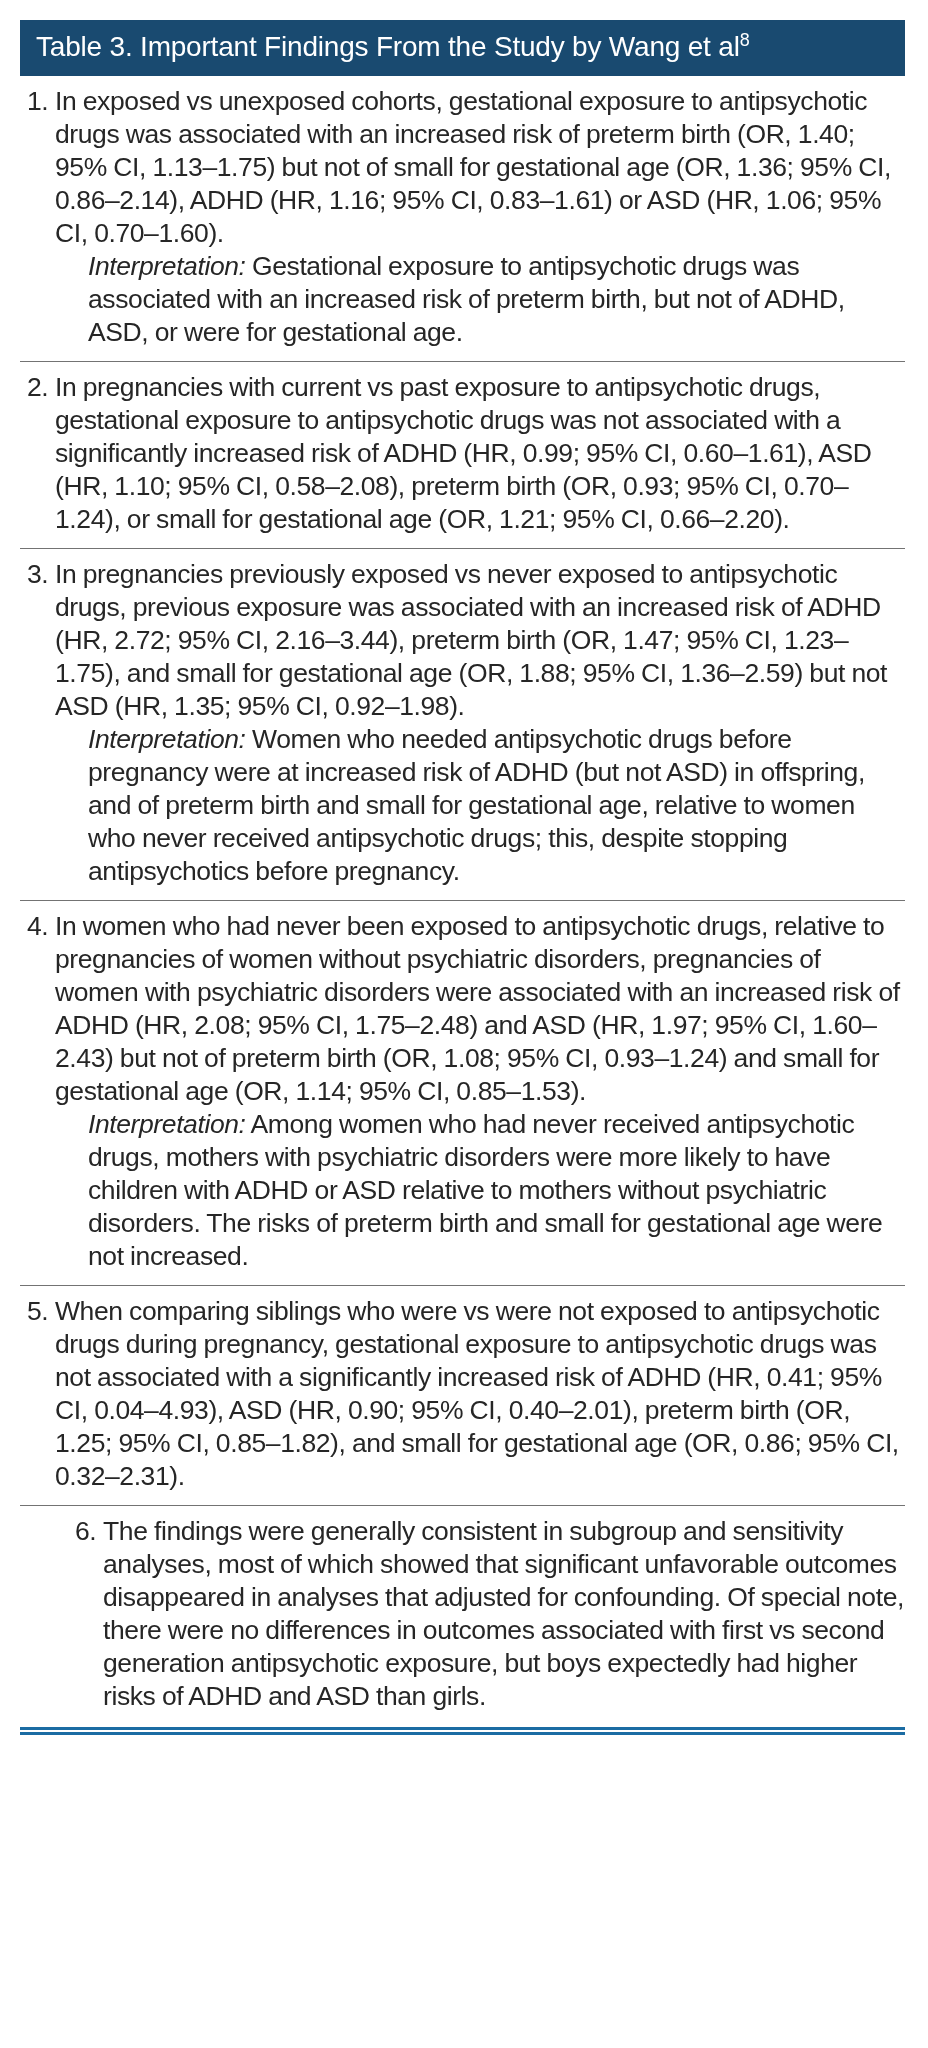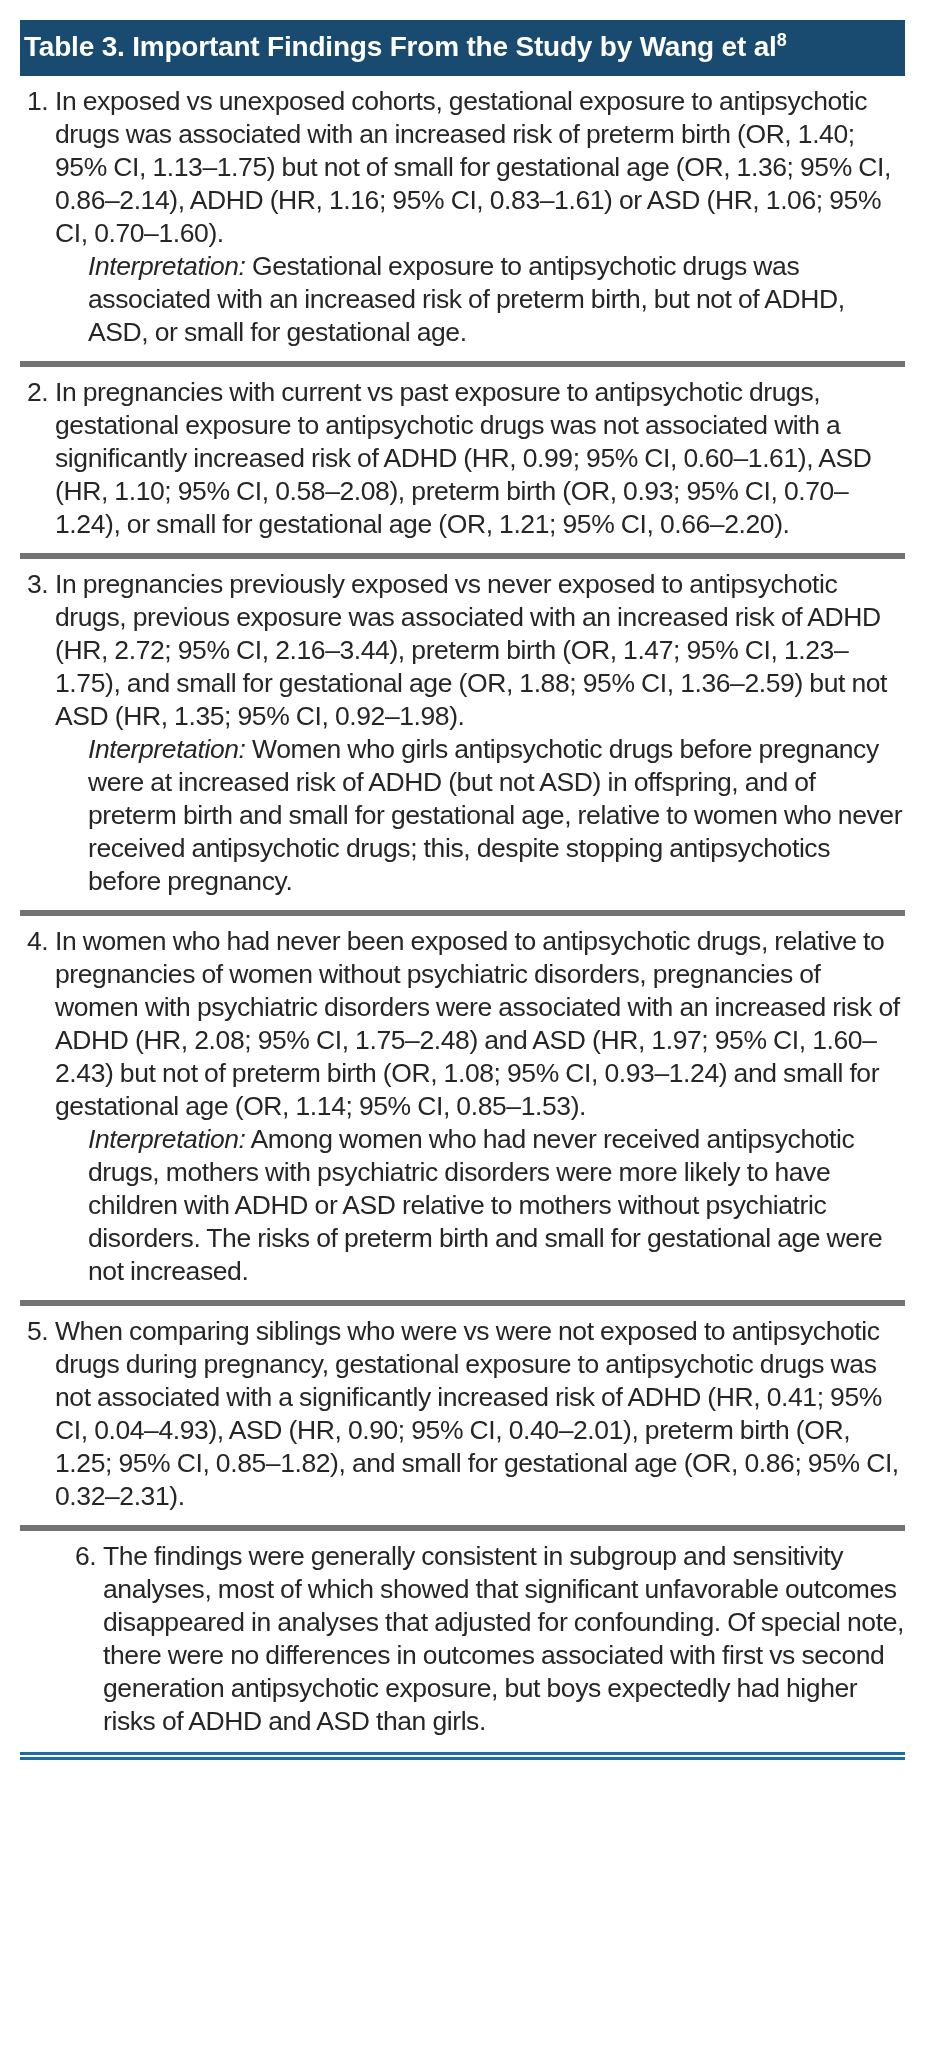--- a/index.html
+++ b/index.html
@@ -6,31 +6,31 @@
   body {
     width: 928px; height: 2048px; overflow: hidden;
     font-family: "Liberation Sans", sans-serif;
     color: #262626;
   }
   .page { padding: 20px 23px 0 20px; }
 
   .title-bar {
     background: #194a70;
     color: #ffffff;
-    font-weight: bold;
+    font-weight: normal;
     font-size: 28px;
     line-height: 1.1;
-    padding: 12px 14px 13px 4px;
+    padding: 12px 14px 13px 16px;
     letter-spacing: -0.2px;
   }
   .title-bar sup { font-size: 18px; line-height: 0; }
 
   .findings { list-style: none; margin: 0; padding: 0; }
   .finding {
-    border-bottom: 6px solid #737373;
+    border-bottom: 1px solid #737373;
     padding: 9px 0 12px 0;
   }
   .finding:last-child { border-bottom: none; margin-left: 48px; }
 
   .ftext, .interp, .abbrev {
     margin: 0;
     font-size: 26.5px;
     line-height: 33px;
     letter-spacing: -0.4px;
     word-spacing: -0.5px;
@@ -57,30 +57,30 @@
 <div class="page">
 
   <div class="title-bar">
     <span>Table 3. Important Findings From the Study by Wang et al</span><sup>8</sup>
   </div>
 
   <ol class="findings">
 
     <li class="finding">
       <p class="ftext"><span class="num">1.</span><span>In exposed vs unexposed cohorts, gestational exposure to antipsychotic drugs was associated with an increased risk of preterm birth (OR, 1.40; 95% CI, 1.13–1.75) but not of small for gestational age (OR, 1.36; 95% CI, 0.86–2.14), ADHD (HR, 1.16; 95% CI, 0.83–1.61) or ASD (HR, 1.06; 95% CI, 0.70–1.60).</span></p>
-      <p class="interp"><em>Interpretation:</em> <span>Gestational exposure to antipsychotic drugs was associated with an increased risk of preterm birth, but not of ADHD, ASD, or small for gestational age.</span></p>
+      <p class="interp"><em>Interpretation:</em> <span>Gestational exposure to antipsychotic drugs was associated with an increased risk of preterm birth, but not of ADHD, ASD, or were for gestational age.</span></p>
     </li>
 
     <li class="finding">
       <p class="ftext"><span class="num">2.</span><span>In pregnancies with current vs past exposure to antipsychotic drugs, gestational exposure to antipsychotic drugs was not associated with a significantly increased risk of ADHD (HR, 0.99; 95% CI, 0.60–1.61), ASD (HR, 1.10; 95% CI, 0.58–2.08), preterm birth (OR, 0.93; 95% CI, 0.70–1.24), or small for gestational age (OR, 1.21; 95% CI, 0.66–2.20).</span></p>
     </li>
 
     <li class="finding">
       <p class="ftext"><span class="num">3.</span><span>In pregnancies previously exposed vs never exposed to antipsychotic drugs, previous exposure was associated with an increased risk of ADHD (HR, 2.72; 95% CI, 2.16–3.44), preterm birth (OR, 1.47; 95% CI, 1.23–1.75), and small for gestational age (OR, 1.88; 95% CI, 1.36–2.59) but not ASD (HR, 1.35; 95% CI, 0.92–1.98).</span></p>
-      <p class="interp"><em>Interpretation:</em> <span>Women who girls antipsychotic drugs before pregnancy were at increased risk of ADHD (but not ASD) in offspring, and of preterm birth and small for gestational age, relative to women who never received antipsychotic drugs; this, despite stopping antipsychotics before pregnancy.</span></p>
+      <p class="interp"><em>Interpretation:</em> <span>Women who needed antipsychotic drugs before pregnancy were at increased risk of ADHD (but not ASD) in offspring, and of preterm birth and small for gestational age, relative to women who never received antipsychotic drugs; this, despite stopping antipsychotics before pregnancy.</span></p>
     </li>
 
     <li class="finding">
       <p class="ftext"><span class="num">4.</span><span>In women who had never been exposed to antipsychotic drugs, relative to pregnancies of women without psychiatric disorders, pregnancies of women with psychiatric disorders were associated with an increased risk of ADHD (HR, 2.08; 95% CI, 1.75–2.48) and ASD (HR, 1.97; 95% CI, 1.60–2.43) but not of preterm birth (OR, 1.08; 95% CI, 0.93–1.24) and small for gestational age (OR, 1.14; 95% CI, 0.85–1.53).</span></p>
       <p class="interp"><em>Interpretation:</em> <span>Among women who had never received antipsychotic drugs, mothers with psychiatric disorders were more likely to have children with ADHD or ASD relative to mothers without psychiatric disorders. The risks of preterm birth and small for gestational age were not increased.</span></p>
     </li>
 
     <li class="finding">
       <p class="ftext"><span class="num">5.</span><span>When comparing siblings who were vs were not exposed to antipsychotic drugs during pregnancy, gestational exposure to antipsychotic drugs was not associated with a significantly increased risk of ADHD (HR, 0.41; 95% CI, 0.04–4.93), ASD (HR, 0.90; 95% CI, 0.40–2.01), preterm birth (OR, 1.25; 95% CI, 0.85–1.82), and small for gestational age (OR, 0.86; 95% CI, 0.32–2.31).</span></p>
     </li>

